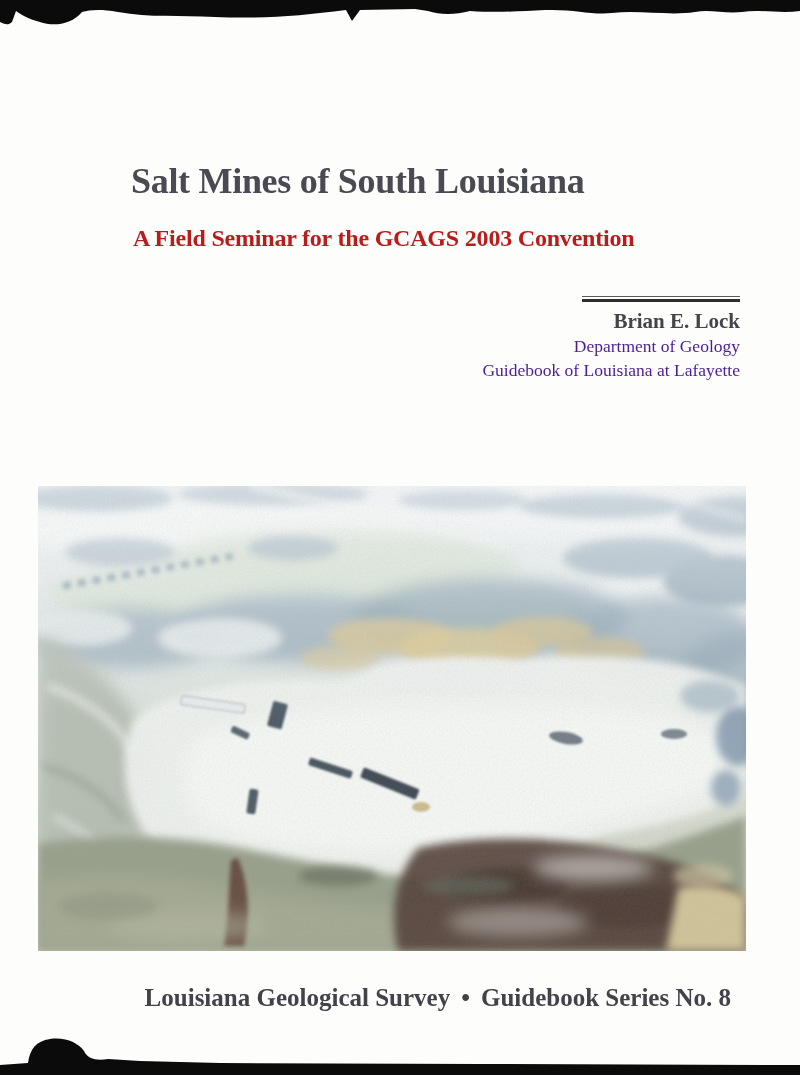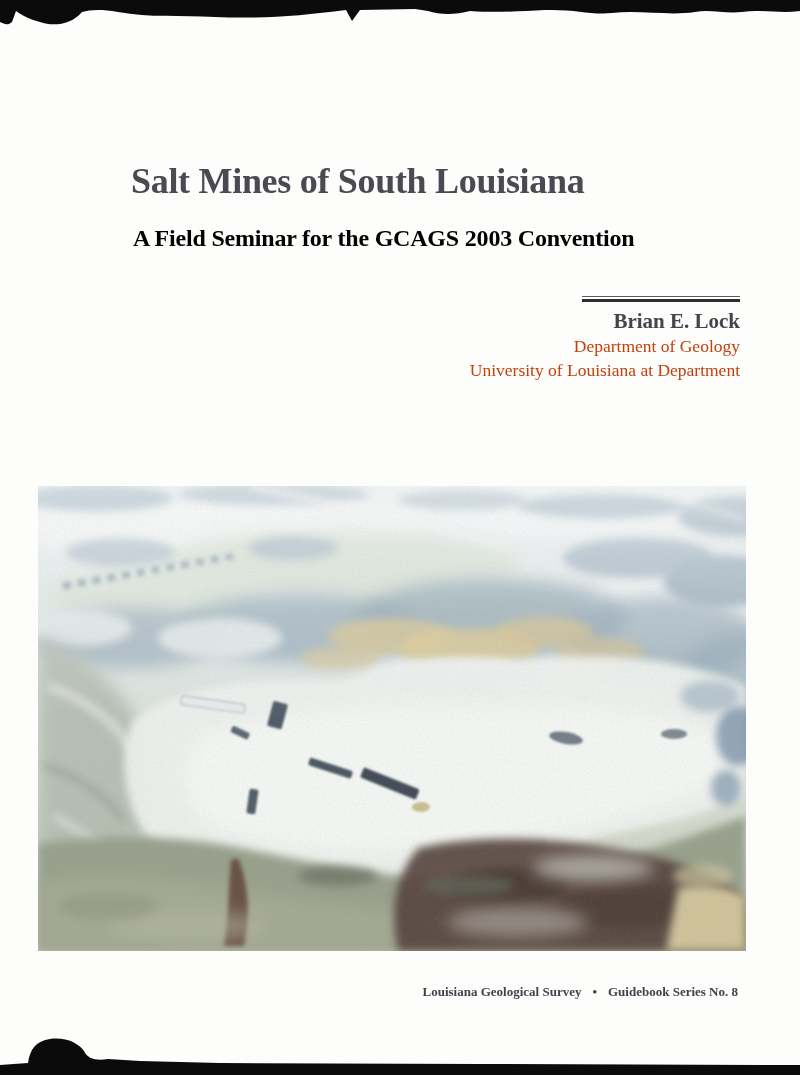--- a/index.html
+++ b/index.html
@@ -15,48 +15,48 @@
   .scan-edge.top{top:0;}
   .scan-edge.bottom{top:1033px;}
   .page-title{
     position:absolute;left:131px;top:160px;
     font-size:36px;font-weight:700;letter-spacing:-0.3px;
     color:#4a4a52;white-space:nowrap;
   }
   .page-subtitle{
     position:absolute;left:133px;top:225px;
     font-size:24px;font-weight:700;letter-spacing:-0.2px;
-    color:#000000;white-space:nowrap;text-align:center;
+    color:#b91c1c;white-space:nowrap;text-align:center;
   }
   .author-block{
     position:absolute;right:60px;top:296px;
     text-align:right;
   }
   .author-rule{
     width:158px;height:6px;margin-left:auto;margin-bottom:6px;
     border-top:1px solid #5a5a5a;
     border-bottom:3px solid #2d2d2f;
     box-sizing:border-box;
   }
   .author-name{
     font-size:21px;font-weight:700;color:#44444c;
     line-height:26px;margin-top:4px;white-space:nowrap;
   }
   .author-aff{
-    font-size:17.5px;color:#c2410c;line-height:24px;white-space:nowrap;
+    font-size:17.5px;color:#4c1d95;line-height:24px;white-space:nowrap;
   }
   .author-gap{height:8px;}
   .cover-photo{
     position:absolute;left:38px;top:486px;
     width:708px;height:465px;display:block;
   }
   .footer-imprint{
-    position:absolute;right:62px;top:984px;
+    position:absolute;right:69px;top:984px;
     display:flex;align-items:baseline;gap:11px;
-    font-size:13px;font-weight:700;color:#42424a;white-space:nowrap;
+    font-size:25px;font-weight:700;color:#42424a;white-space:nowrap;
   }
 </style>
 </head>
 <body>
 
 <div class="page">
 
   <svg class="scan-edge top" width="800" height="28" viewBox="0 0 800 28" aria-hidden="true">
     <path fill="#0b0b0b" d="M0,0 H800 V11 C780,14 760,9 742,12 C725,14 710,9 695,12
       C670,16 640,10 612,13 C590,15 575,9 545,10 C520,11 500,13 470,11
@@ -65,21 +65,21 @@
       C70,26 52,26 40,22 C28,19 20,14 16,11 L12,22 C8,26 4,24 0,22 Z"></path>
   </svg>
 
   <div class="page-title">Salt Mines of South Louisiana</div>
   <div class="page-subtitle">A Field Seminar for the GCAGS 2003 Convention</div>
 
   <div class="author-block">
     <div class="author-rule"></div>
     <div class="author-name">Brian E. Lock</div>
     <div class="author-aff">Department of Geology</div>
-    <div class="author-aff">University of Louisiana at Department</div>
+    <div class="author-aff">Guidebook of Louisiana at Lafayette</div>
     <div class="author-gap"></div>
   </div>
 
   <svg class="cover-photo" viewBox="0 0 708 465" aria-hidden="true">
     <defs>
       <linearGradient id="bg" x1="0" y1="0" x2="0" y2="1">
         <stop offset="0" stop-color="#e9eef1"></stop>
         <stop offset="0.35" stop-color="#e0e7e6"></stop>
         <stop offset="0.62" stop-color="#dde2d8"></stop>
         <stop offset="1" stop-color="#c6cab9"></stop>

